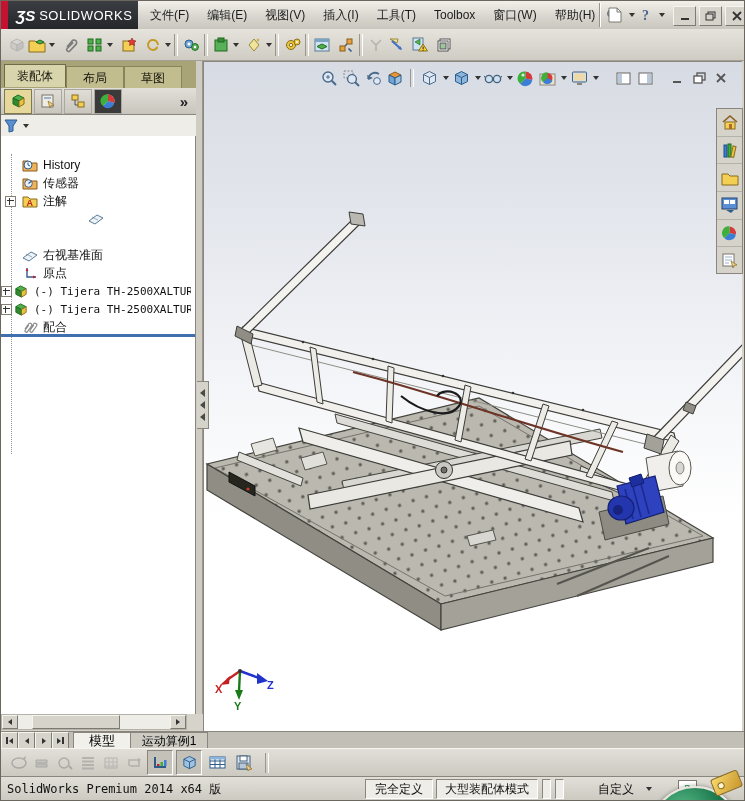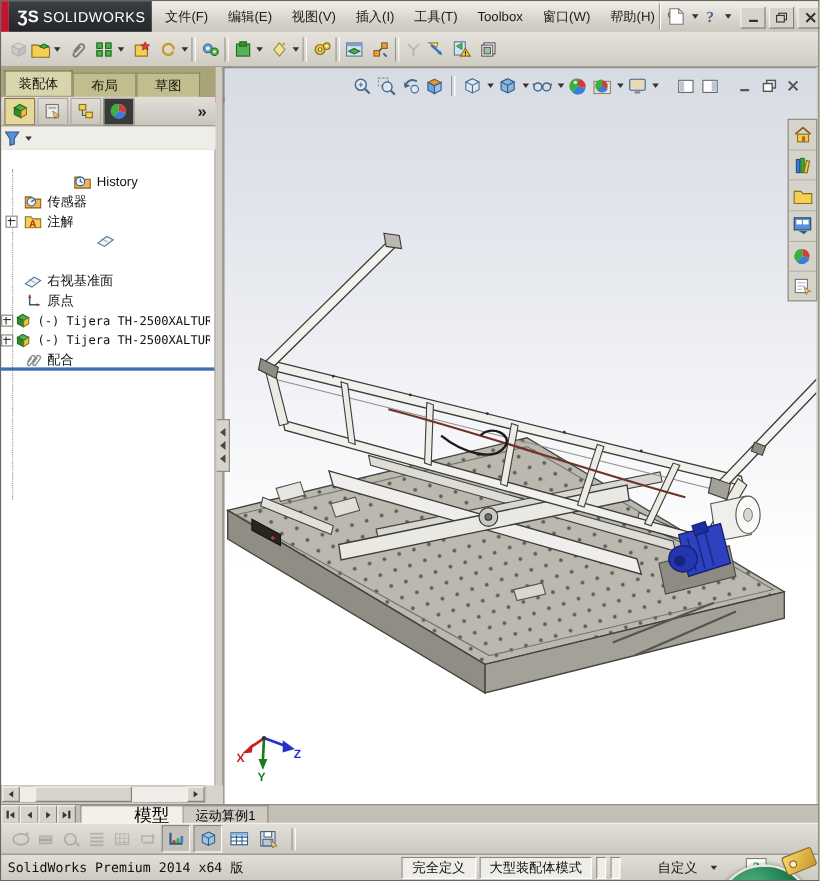--- a/index.html
+++ b/index.html
@@ -27,21 +27,21 @@
   .hu{display:flex;align-items:center;gap:2px;}
 </style>
 </head>
 <body>
 
 <div class="abs" style="left:0;top:0;width:745px;height:801px;border:1px solid #6b675f;box-sizing:border-box;pointer-events:none;z-index:60;"></div>
 
 <div class="abs" style="left:1px;top:1px;width:743px;height:28px;background:linear-gradient(#f2f0ea,#d9d6cf 55%,#c9c6be);">
   <div class="abs" style="left:0;top:0;width:7px;height:28px;background:#c41230;"></div>
   <div class="abs" style="left:7px;top:0;width:130px;height:28px;background:linear-gradient(#3b3e43,#24262a);display:flex;align-items:center;">
-    <span style="color:#fff;font-weight:bold;font-size:15px;margin-left:8px;">ƷS</span>
+    <span style="color:#fff;font-style:italic;font-weight:bold;font-size:15px;margin-left:8px;">ƷS</span>
     <span style="color:#fff;font-weight:normal;font-size:13px;letter-spacing:.5px;margin-left:4px;">SOLIDWORKS</span>
   </div>
   <div class="abs" style="left:140px;top:2px;height:24px;display:flex;align-items:center;">
     <span class="menu-item">文件(F)</span>
     <span class="menu-item">编辑(E)</span>
     <span class="menu-item">视图(V)</span>
     <span class="menu-item">插入(I)</span>
     <span class="menu-item">工具(T)</span>
     <span class="menu-item">Toolbox</span>
     <span class="menu-item">窗口(W)</span>
@@ -258,21 +258,21 @@
       </svg>
   </span>
   <span class="caret"></span>
 </div>
 
 <div class="abs" style="left:1px;top:136px;width:195px;height:578px;background:#fff;border-right:1px solid #8a867e;box-sizing:border-box;">
 
   <div class="abs dotline" style="left:10px;top:18px;height:300px;"></div>
 
 
-  <div class="treerow" style="top:20px;margin-left:45px;">
+  <div class="treerow" style="top:20px;">
     <span style="width:20px;"></span>
     <span class="icon18" style="width:18px;height:16px;">
       <svg width="16" height="14" viewBox="0 0 16 14">
           <path d="M1 3h5l2 2h7v8H1z" fill="#f0b45a" stroke="#8a5d1f"></path>
           <circle cx="6" cy="7" r="4" fill="#eef4fa" stroke="#2d5c8a"></circle>
           <path d="M6 4.5V7l2 1" fill="none" stroke="#2d5c8a"></path>
         </svg>
     </span>
     <span style="margin-left:4px;">History</span>
   </div>
@@ -654,21 +654,21 @@
     </span>
   <span class="ibtn raised" style="width:15px;">
       <span style="width:0;height:0;border-top:3.5px solid transparent;border-bottom:3.5px solid transparent;border-left:4.5px solid #333;"></span>
     </span>
   <span class="ibtn raised" style="width:15px;">
       <span style="display:flex;align-items:center;">
         <span style="width:0;height:0;border-top:3.5px solid transparent;border-bottom:3.5px solid transparent;border-left:4.5px solid #333;"></span>
         <span style="width:2px;height:7px;background:#333;margin-left:1px;"></span>
       </span>
     </span>
-  <span class="ibtn" style="width:56px;font-size:16px;background:#f2f0ea;border:1px solid #8a867e;border-bottom:none;margin-left:4px;padding-left:36px;">模型</span>
+  <span class="ibtn" style="width:56px;font-size:13px;background:#f2f0ea;border:1px solid #8a867e;border-bottom:none;margin-left:4px;">模型</span>
   <span class="ibtn" style="width:76px;font-size:12px;background:#cdcac2;border:1px solid #8a867e;border-bottom:none;border-left:none;">运动算例1</span>
 </div>
 
 <div class="abs" style="left:1px;top:748px;width:743px;height:28px;background:linear-gradient(#e2dfd8,#ccc9c1);border-top:1px solid #f6f4ef;display:flex;align-items:center;padding-left:8px;box-sizing:border-box;gap:3px;">
   <span class="icon18 gray">
     <svg width="17" height="15" viewBox="0 0 17 15">
         <ellipse cx="8" cy="8" rx="7" ry="5" fill="none" stroke="#777" stroke-width="1.5"></ellipse>
         <path d="M12 3l3-2-1 4z" fill="#777"></path>
       </svg>
   </span>

